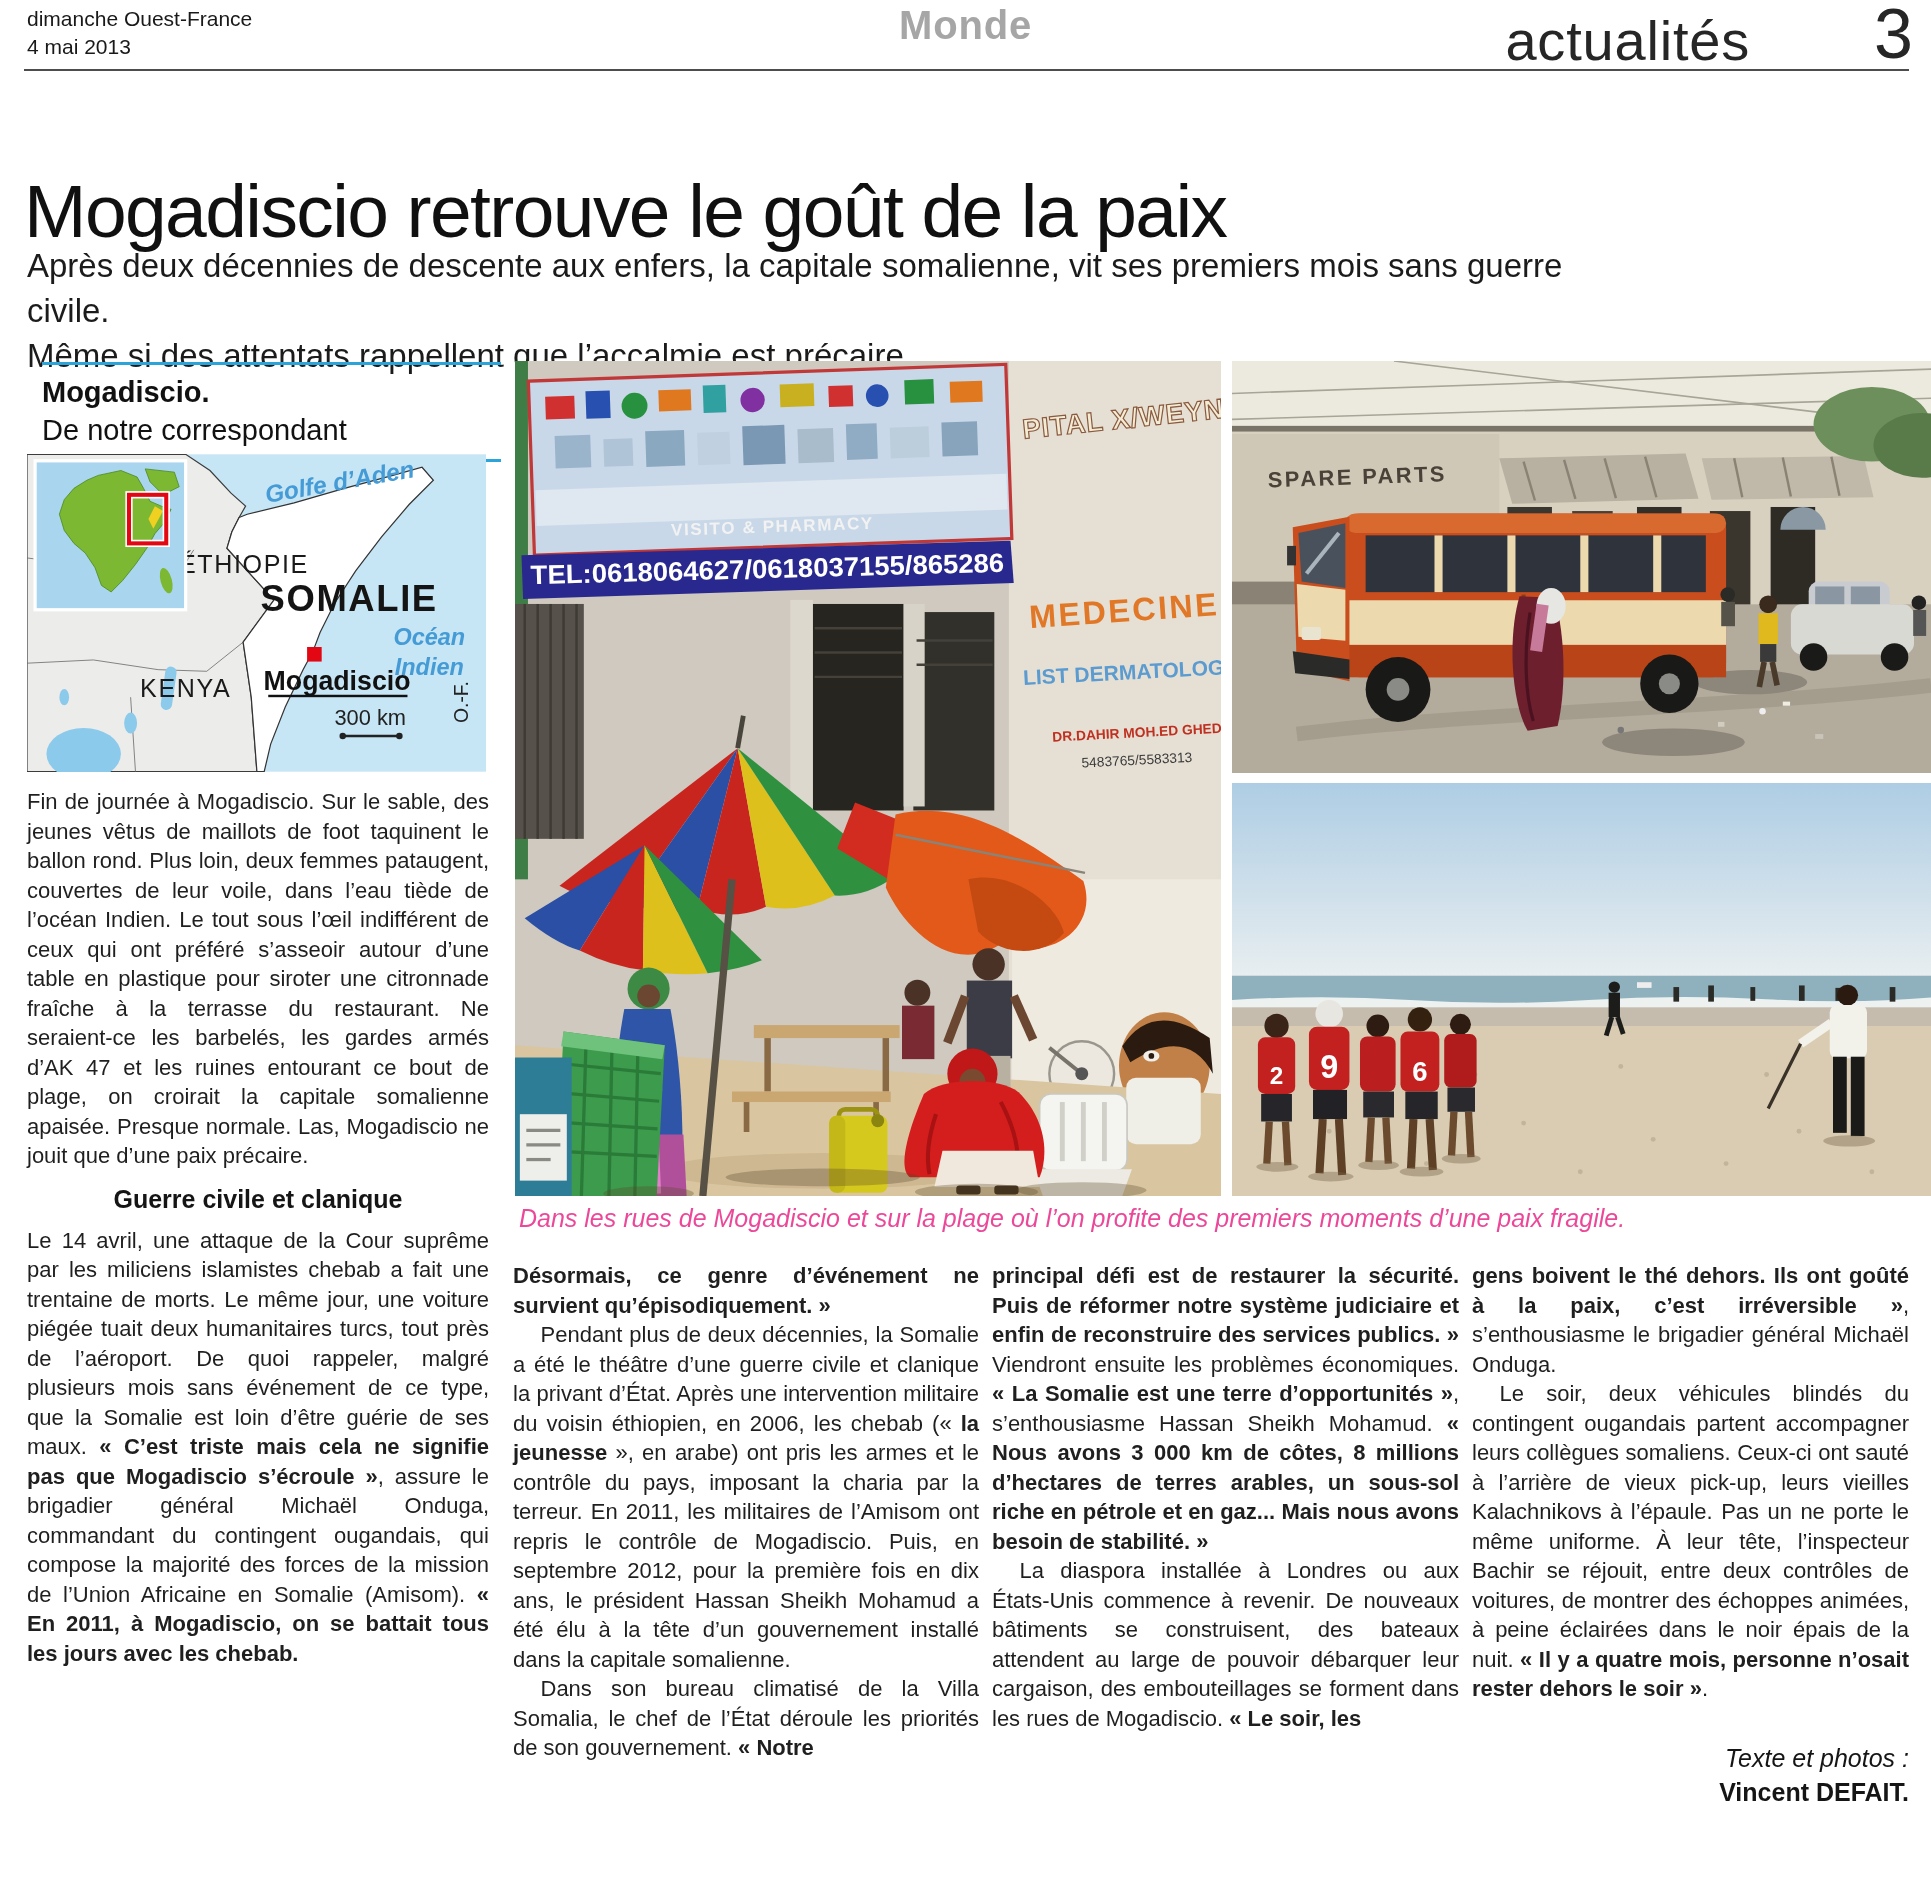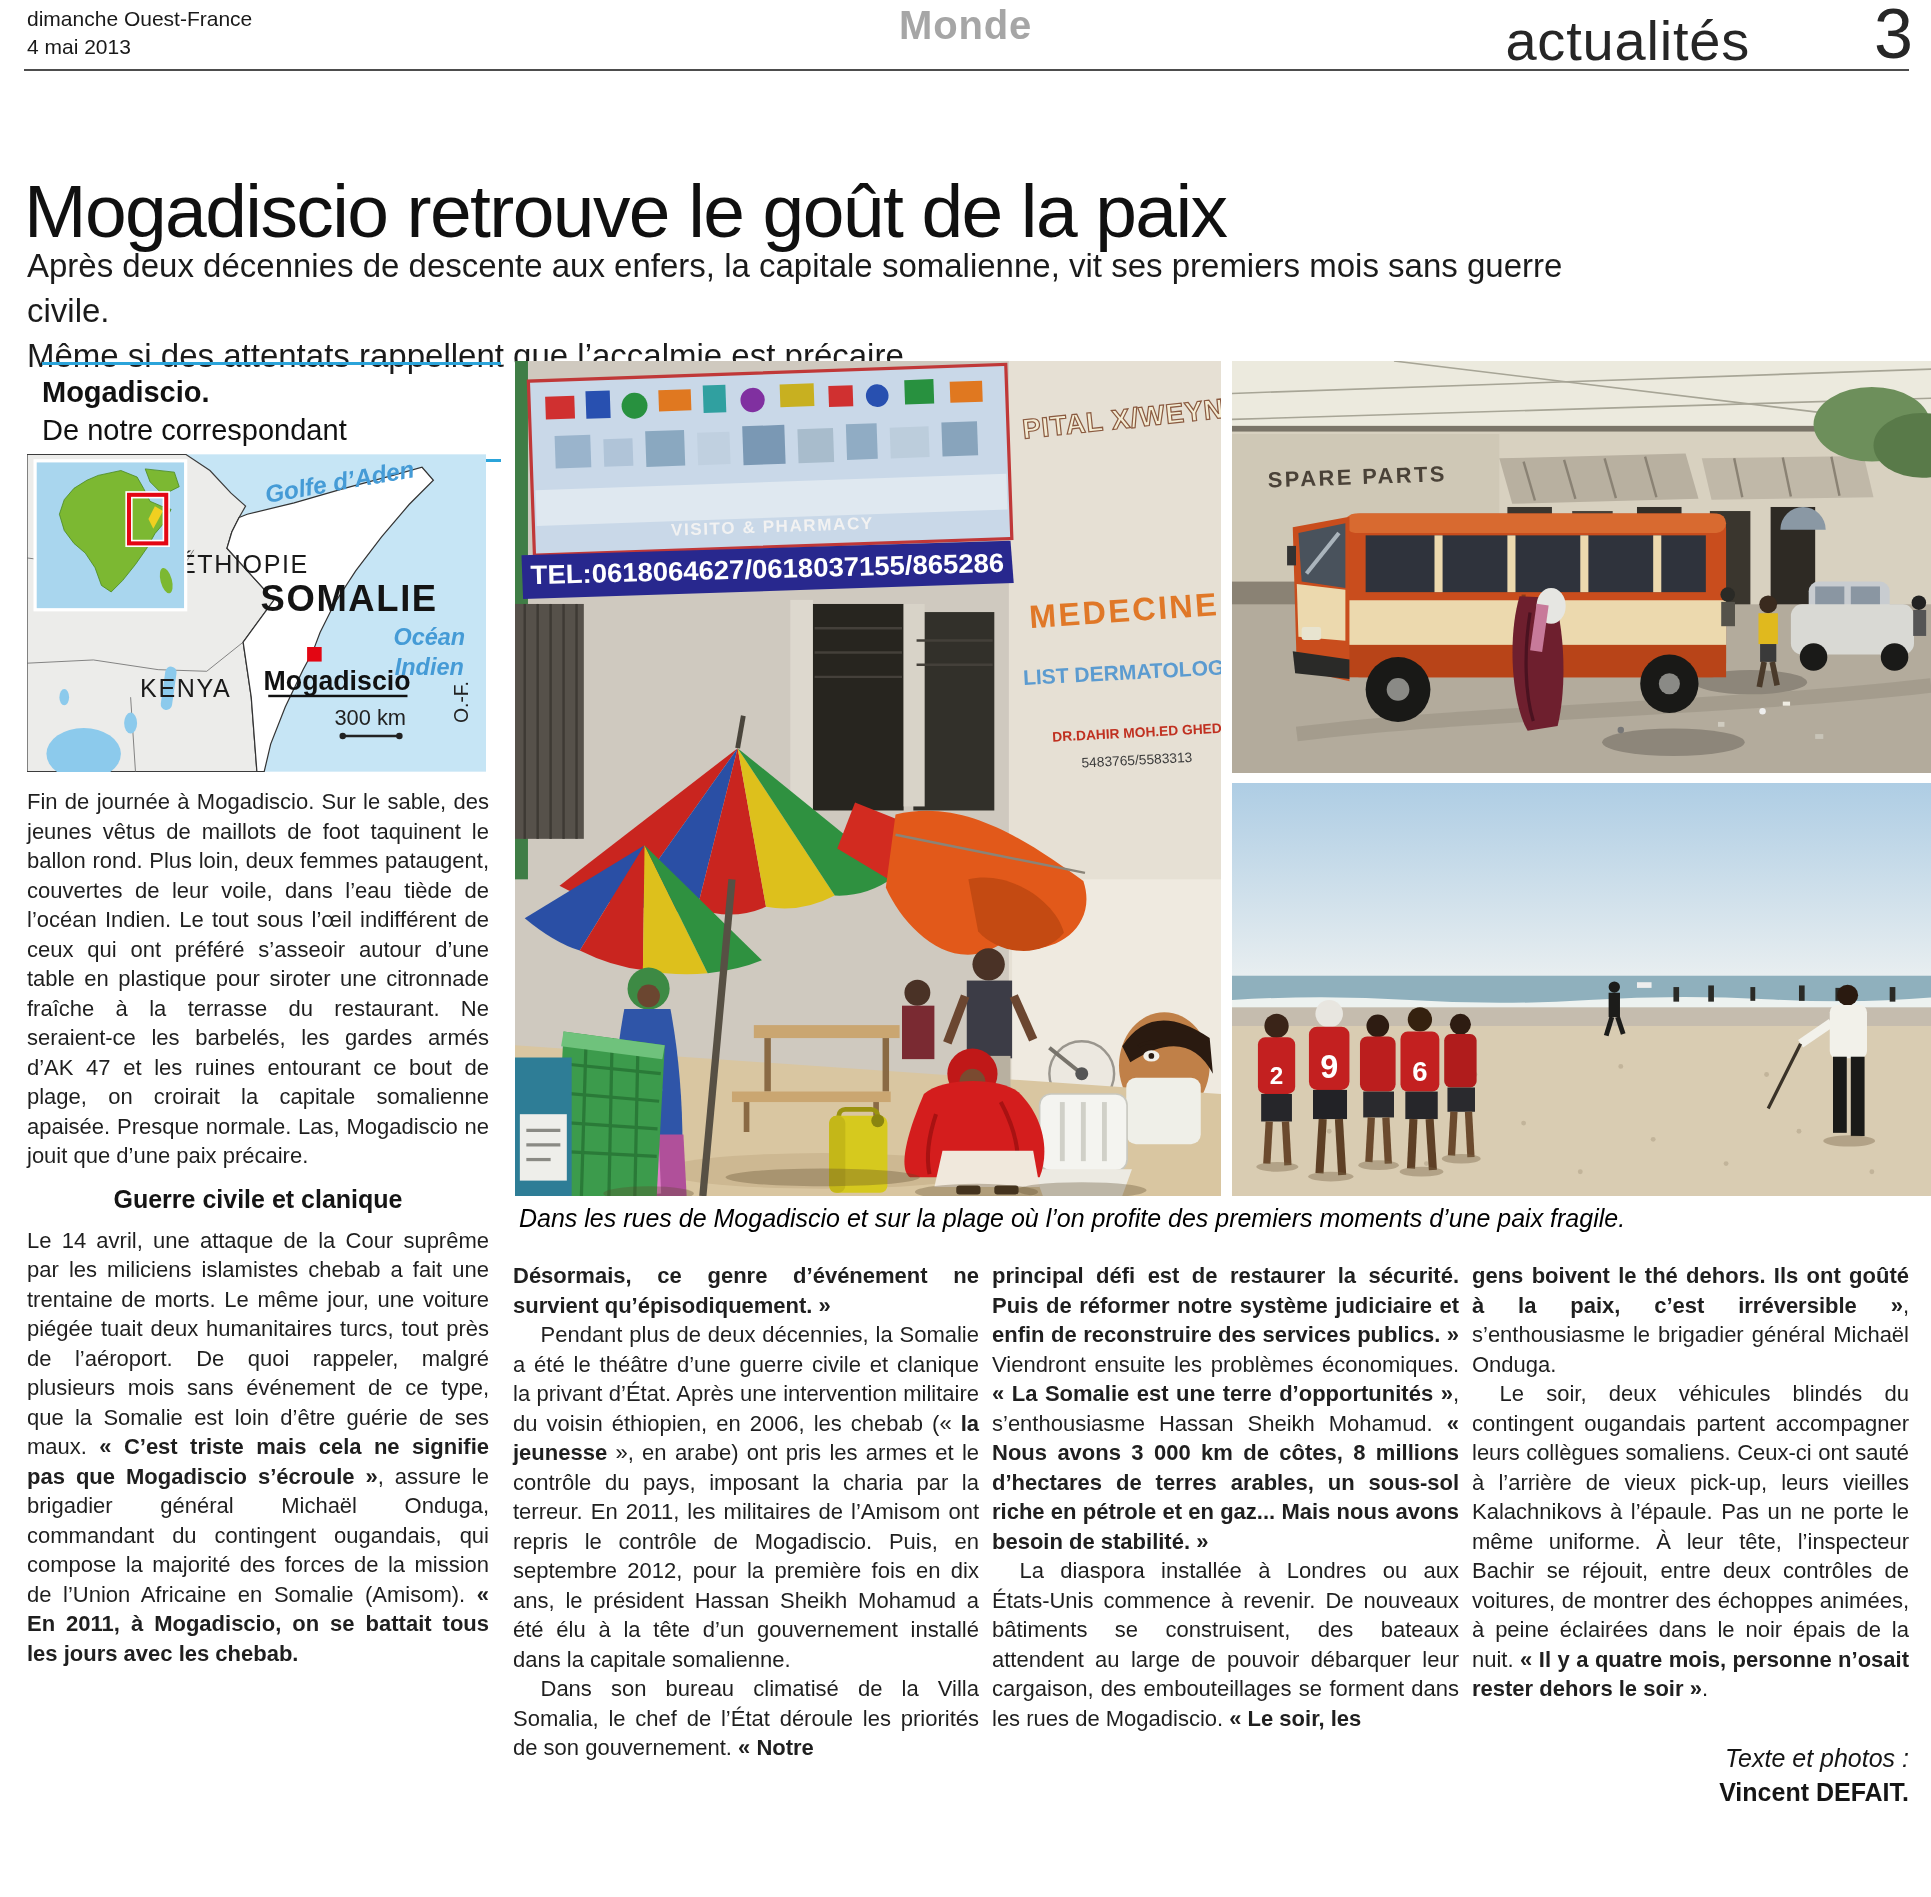--- a/index.html
+++ b/index.html
@@ -33,21 +33,21 @@
   .body-para.indent{text-indent:27.5px;}
   .crosshead{margin:14.6px 0 11.3px 0;text-align:center;font-size:25px;font-weight:bold;color:#151515;}
   .signature{margin:37px 0 0 0;text-align:right;font-size:25px;line-height:34px;color:#151515;}
   .signature .sig-it{font-style:italic;}
   strong{font-weight:bold;}
 
   .photo{position:absolute;overflow:hidden;background:#d8d4cc;}
   #photo-street{left:515px;top:361px;width:706px;height:835px;}
   #photo-van{left:1232px;top:361px;width:699px;height:412px;}
   #photo-beach{left:1232px;top:783px;width:699px;height:413px;}
-  .caption{position:absolute;left:519px;top:1204px;width:1413px;font-size:25px;font-style:italic;color:#000000;}
+  .caption{position:absolute;left:519px;top:1204px;width:1413px;font-size:25px;font-style:italic;color:#ec4899;}
 </style>
 </head>
 <body>
 
 <div id="page">
 
   <div class="edition">
     <div>dimanche Ouest-France</div>
     <div>4 mai 2013</div>
   </div>

